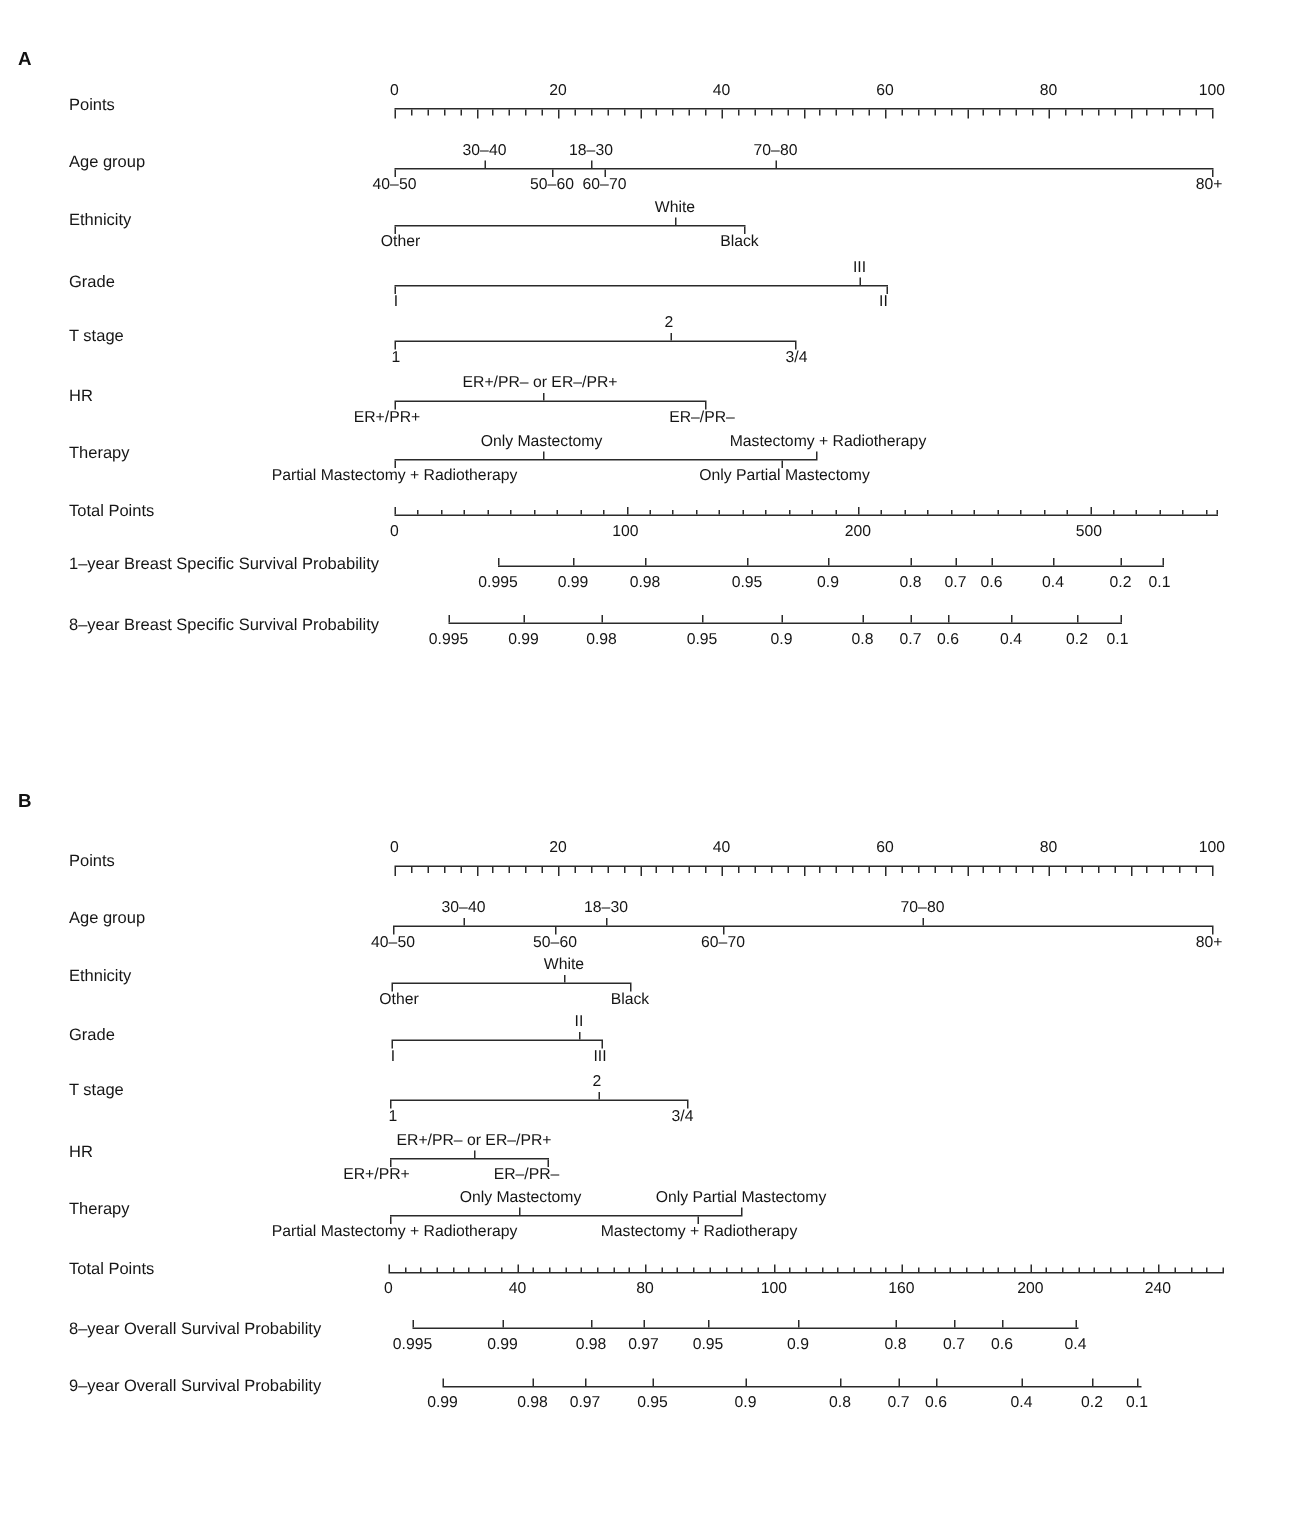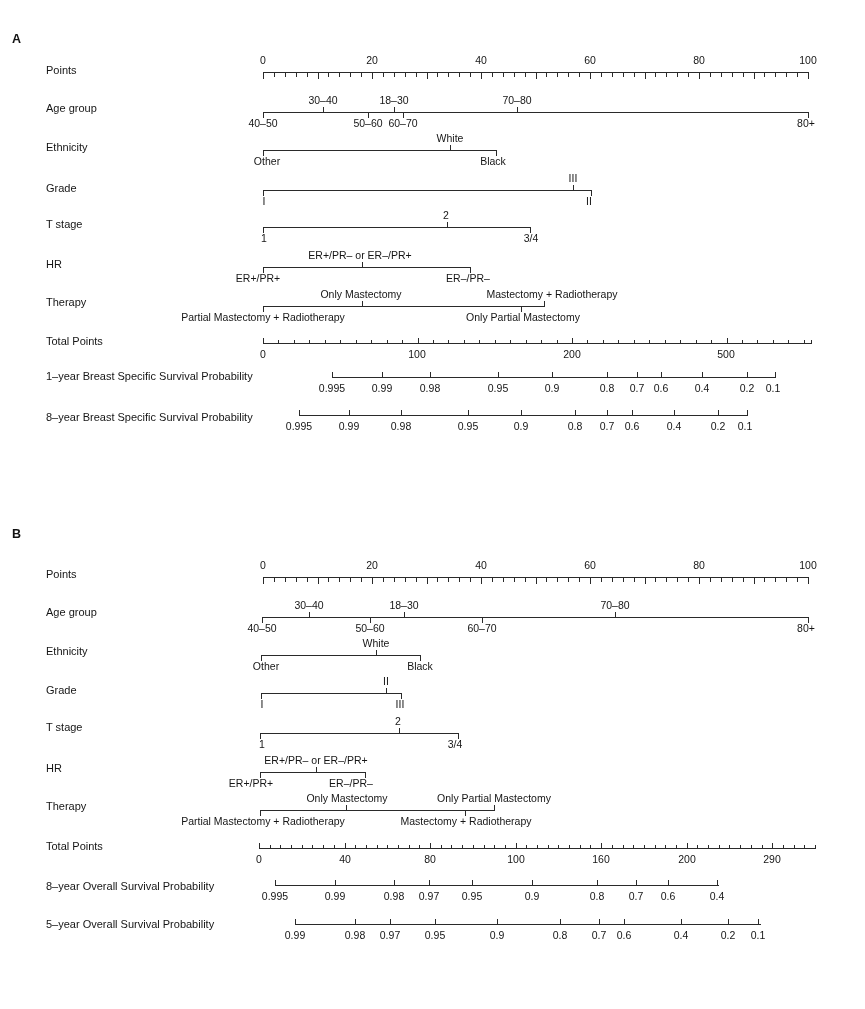--- a/index.html
+++ b/index.html
@@ -399,21 +399,21 @@
     <div class="tk" style="left: 782.908px; top: 844.5px; height: 3.5px;"></div>
     <div class="tk" style="left: 793.6px; top: 844.5px; height: 3.5px;"></div>
     <div class="tk" style="left: 804.292px; top: 844.5px; height: 3.5px;"></div>
     <div class="tk" style="left: 814.984px; top: 844.5px; height: 3.5px;"></div>
     <div class="tl" style="left: 259px; top: 853px;">0</div>
     <div class="tl" style="left: 345px; top: 853px;">40</div>
     <div class="tl" style="left: 430px; top: 853px;">80</div>
     <div class="tl" style="left: 516px; top: 853px;">100</div>
     <div class="tl" style="left: 601px; top: 853px;">160</div>
     <div class="tl" style="left: 687px; top: 853px;">200</div>
-    <div class="tl" style="left: 772px; top: 853px;">290</div>
+    <div class="tl" style="left: 772px; top: 853px;">240</div>
     <div class="rl" style="top: 880px;">8–year Overall Survival Probability</div>
     <div class="ax" style="left: 275px; top: 885px; width: 444px;"></div>
     <div class="tk" style="left: 275px; top: 880px; height: 5px;"></div>
     <div class="tk" style="left: 335px; top: 880px; height: 5px;"></div>
     <div class="tk" style="left: 394px; top: 880px; height: 5px;"></div>
     <div class="tk" style="left: 429px; top: 880px; height: 5px;"></div>
     <div class="tk" style="left: 472px; top: 880px; height: 5px;"></div>
     <div class="tk" style="left: 532px; top: 880px; height: 5px;"></div>
     <div class="tk" style="left: 597px; top: 880px; height: 5px;"></div>
     <div class="tk" style="left: 636px; top: 880px; height: 5px;"></div>
@@ -422,21 +422,21 @@
     <div class="tl" style="left: 275px; top: 890px;">0.995</div>
     <div class="tl" style="left: 335px; top: 890px;">0.99</div>
     <div class="tl" style="left: 394px; top: 890px;">0.98</div>
     <div class="tl" style="left: 429px; top: 890px;">0.97</div>
     <div class="tl" style="left: 472px; top: 890px;">0.95</div>
     <div class="tl" style="left: 532px; top: 890px;">0.9</div>
     <div class="tl" style="left: 597px; top: 890px;">0.8</div>
     <div class="tl" style="left: 636px; top: 890px;">0.7</div>
     <div class="tl" style="left: 668px; top: 890px;">0.6</div>
     <div class="tl" style="left: 717px; top: 890px;">0.4</div>
-    <div class="rl" style="top: 918px;">5–year Overall Survival Probability</div>
+    <div class="rl" style="top: 918px;">9–year Overall Survival Probability</div>
     <div class="ax" style="left: 295px; top: 924px; width: 466px;"></div>
     <div class="tk" style="left: 295px; top: 919px; height: 5px;"></div>
     <div class="tk" style="left: 355px; top: 919px; height: 5px;"></div>
     <div class="tk" style="left: 390px; top: 919px; height: 5px;"></div>
     <div class="tk" style="left: 435px; top: 919px; height: 5px;"></div>
     <div class="tk" style="left: 497px; top: 919px; height: 5px;"></div>
     <div class="tk" style="left: 560px; top: 919px; height: 5px;"></div>
     <div class="tk" style="left: 599px; top: 919px; height: 5px;"></div>
     <div class="tk" style="left: 624px; top: 919px; height: 5px;"></div>
     <div class="tk" style="left: 681px; top: 919px; height: 5px;"></div>

